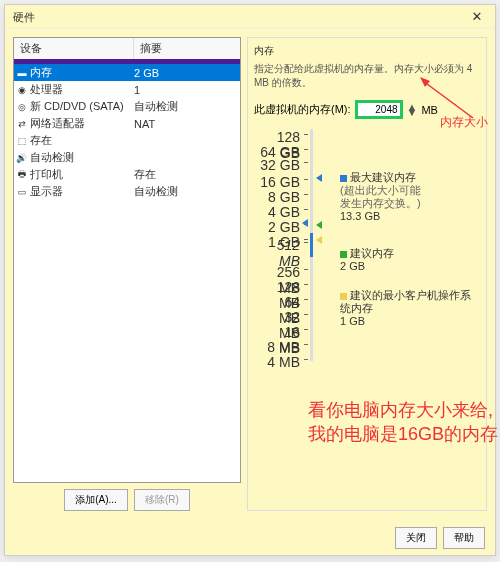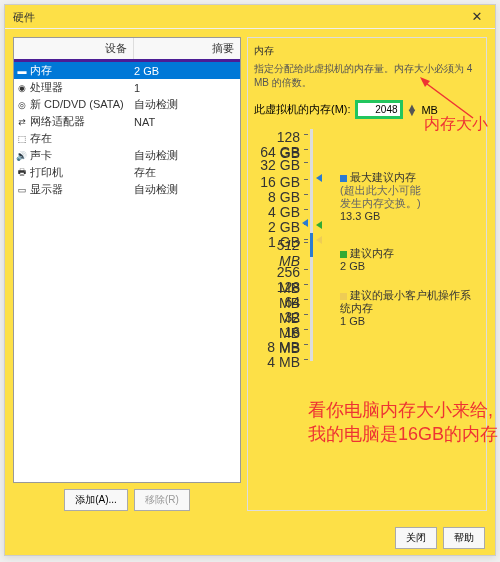--- a/index.html
+++ b/index.html
@@ -1,23 +1,23 @@
 <!DOCTYPE html>
 <html><head>
 <meta charset="utf-8">
 <style>
 *{box-sizing:border-box;margin:0;padding:0;font-family:"Microsoft YaHei",Arial,sans-serif;font-size:11px;}
 body{background:#f0f0f0;width:500px;height:562px;position:relative;}
-.dialog{position:absolute;left:4px;top:4px;width:492px;height:552px;background:#fde047;border:1px solid #ccc;box-shadow:0 2px 8px rgba(0,0,0,0.1);}
+.dialog{position:absolute;left:4px;top:4px;width:492px;height:552px;background:#fef9c3;border:1px solid #ccc;box-shadow:0 2px 8px rgba(0,0,0,0.1);}
 .titlebar{height:24px;line-height:24px;padding:0 8px;font-size:11px;color:#333;display:flex;justify-content:space-between;align-items:center;border-bottom:1px solid #eee;}
 .close-x{width:20px;text-align:center;cursor:pointer;font-size:13px;}
 .content{display:flex;height:490px;padding:8px;gap:6px;}
 .left{width:232px;display:flex;flex-direction:column;}
 .devlist{flex:1;border:1px solid #999;background:#fff;}
-.hdr{display:flex;background:#f8f8f8;border-bottom:3px solid #4c1d95;font-size:10px;color:#333;text-align:right;}
+.hdr{display:flex;background:#f8f8f8;border-bottom:5px solid #4c1d95;font-size:10px;color:#333;}
 .hdr>div{padding:3px 6px;}
 .hdr .c1{width:120px;border-right:1px solid #ddd;}
 .hdr .c2{flex:1;}
 .row{display:flex;font-size:10px;color:#333;height:17px;align-items:center;}
 .row.sel{background:#0078d7;color:#fff;}
 .row .ic{width:16px;text-align:center;font-size:9px;}
 .row .c1{width:104px;padding-left:0;}
 .row .c2{flex:1;}
 .btns{display:flex;justify-content:center;gap:6px;margin-top:6px;}
 .btn{border:1px solid #aaa;background:#f8f8f8;padding:3px 10px;font-size:10px;cursor:pointer;}
@@ -31,21 +31,21 @@
 .scale{position:relative;margin-left:6px;width:220px;height:250px;}
 .tick{position:absolute;left:0;font-size:14px;color:#333;text-align:right;width:40px;}
 .tick::after{content:"";position:absolute;left:44px;top:5px;width:4px;height:1px;background:#666;}
 .bar{position:absolute;left:50px;top:0;width:3px;height:232px;background:linear-gradient(to bottom,#ddd 0%,#ddd 45%,#2b7bd1 45%,#2b7bd1 55%,#ddd 55%,#ddd 100%);}
 .marker{position:absolute;left:48px;width:0;height:0;border-top:4px solid transparent;border-bottom:4px solid transparent;}
 .marker.blue{border-right:6px solid #2b7bd1;left:56px;}
 .marker.green{border-right:6px solid #3a3;left:56px;}
 .marker.yellow{border-right:6px solid #ec5;left:56px;}
 .leg{position:absolute;left:80px;font-size:9px;color:#333;line-height:12px;}
 .leg .sq{display:inline-block;width:7px;height:7px;margin-right:3px;vertical-align:middle;}
-.anno-red{position:absolute;color:#e33;font-size:16px;}
+.anno-red{position:absolute;color:#e33;font-size:12px;}
 .arrow{position:absolute;width:70px;height:60px;}
 .arrow svg{width:100%;height:100%;}
 .footer{position:absolute;bottom:6px;right:10px;display:flex;gap:6px;margin-top:12px;}
 </style>
 </head>
 <body>
 
 <div class="dialog">
   <div class="titlebar">
     <span>硬件</span>
@@ -78,21 +78,20 @@
               <span class="ic">⇄</span>
               <span class="c1">网络适配器</span>
               <span class="c2">NAT</span>
             </div>
             <div class="row">
               <span class="ic">⬚</span>
               <span class="c2">存在</span>
             </div>
             <div class="row">
               <span class="ic">🔊</span>
-              <span class="c1">声卡</span>
               <span class="c2">自动检测</span>
             </div>
             <div class="row">
               <span class="ic">🖶</span>
               <span class="c1">打印机</span>
               <span class="c2">存在</span>
             </div>
             <div class="row">
               <span class="ic">▭</span>
               <span class="c1">显示器</span>

